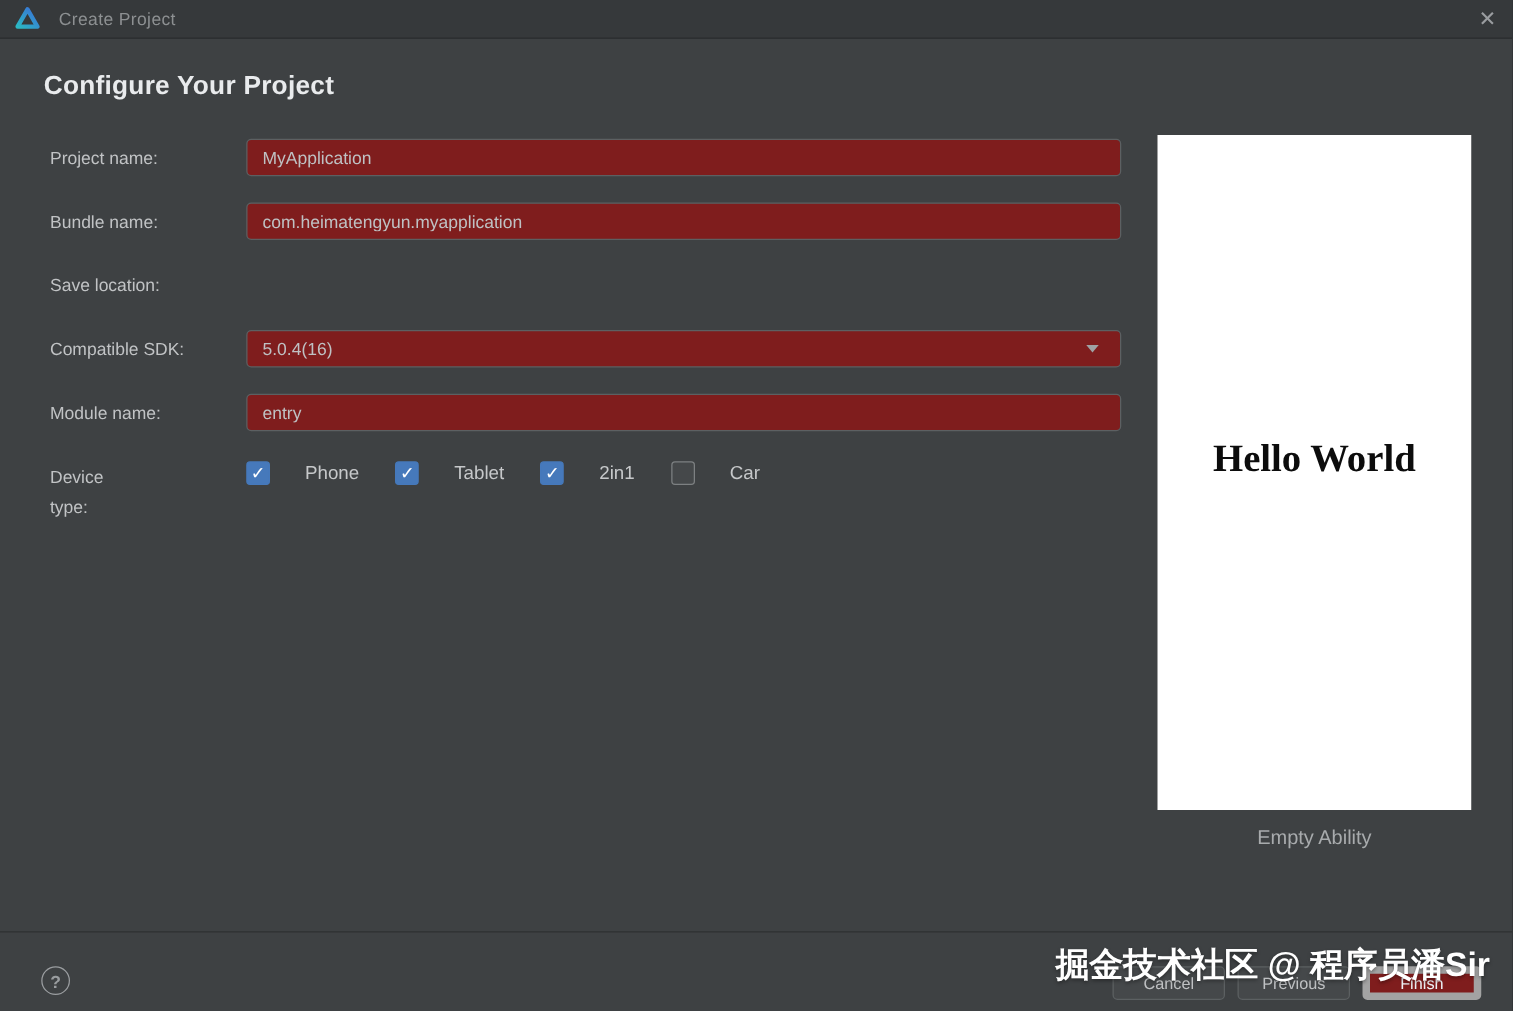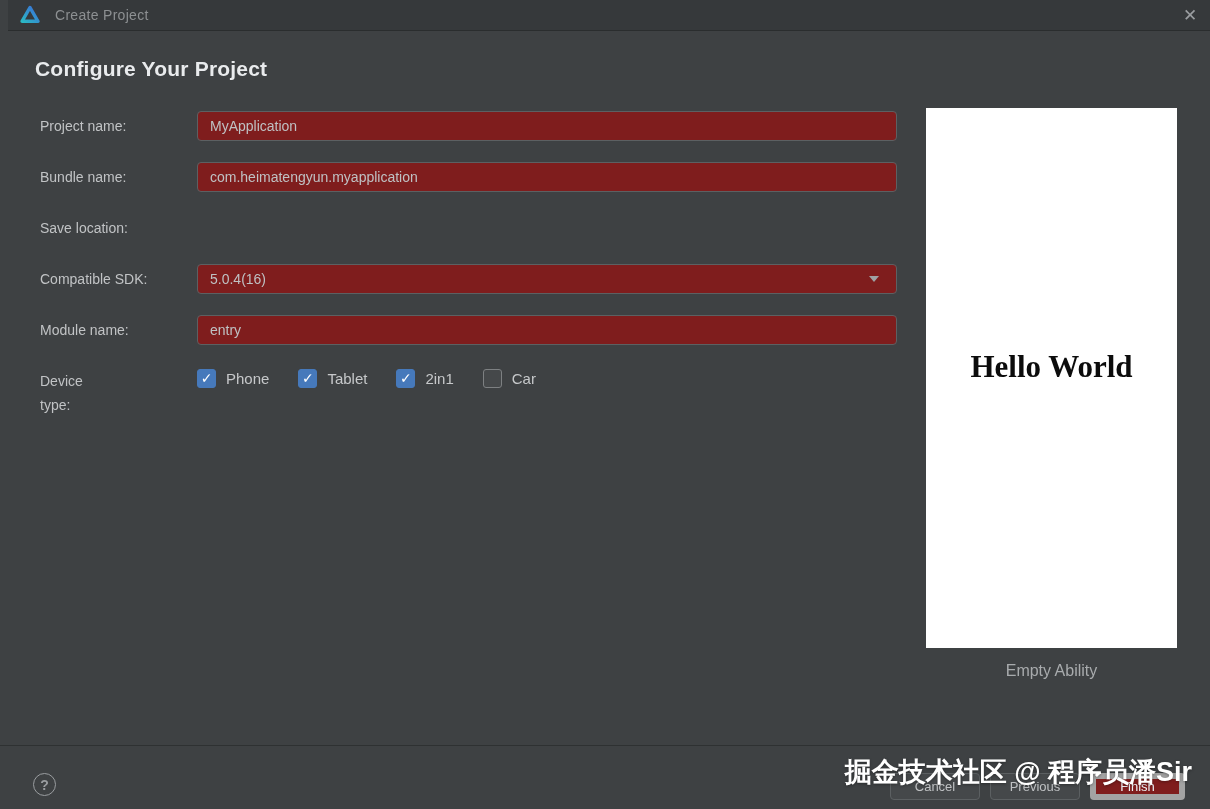--- a/index.html
+++ b/index.html
@@ -8,21 +8,21 @@
 
   .window {
     position:relative; width:1210px; height:809px;
     background:#3e4143; overflow:hidden;
   }
 
   
   .titlebar {
     position:absolute; top:0; left:0; right:0; height:31px;
     background:#36393b; border-bottom:1px solid #2a2d2e;
-    display:flex; align-items:center;margin-left:8px;
+    display:flex; align-items:center;
   }
   .titlebar .logo { margin-left:12px; width:20px; height:20px; display:block; }
   .titlebar .title { margin-left:15px; font-size:14px; color:#8d9092; letter-spacing:.3px; }
   .close-btn {
     position:absolute; right:6px; top:2px; width:28px; height:26px;
     display:flex; align-items:center; justify-content:center;
     color:#9a9da0; font-size:17px; line-height:1; cursor:default;
   }
 
   
@@ -54,21 +54,21 @@
     border-right:5px solid transparent; border-top:6px solid #9fa2a4;
   }
 
   
   .device-row { position:absolute; left:40px; height:24px; }
   .device-row .row-label {
     position:absolute; left:0; top:0; height:24px; line-height:24px;
     font-size:14px; color:#c1c3c5;
   }
   .checkbox-group { position:absolute; left:157px; top:0; display:flex; align-items:center; }
-  .checkbox-item { display:flex; align-items:center; margin-right:29px; }
+  .checkbox-item { display:flex; align-items:center; margin-right:29px;gap:18px; }
   .checkbox {
     width:19px; height:19px; border-radius:3px;
     background:#45484a; border:1px solid #7d8082;
     display:flex; align-items:center; justify-content:center;
   }
   .checkbox.checked { background:#4679bb; border-color:#4679bb; }
   .checkbox.checked::after {
     content:"✓"; color:#ffffff; font-size:14px; font-weight:bold; line-height:1;
     transform:translateY(-1px);
   }

